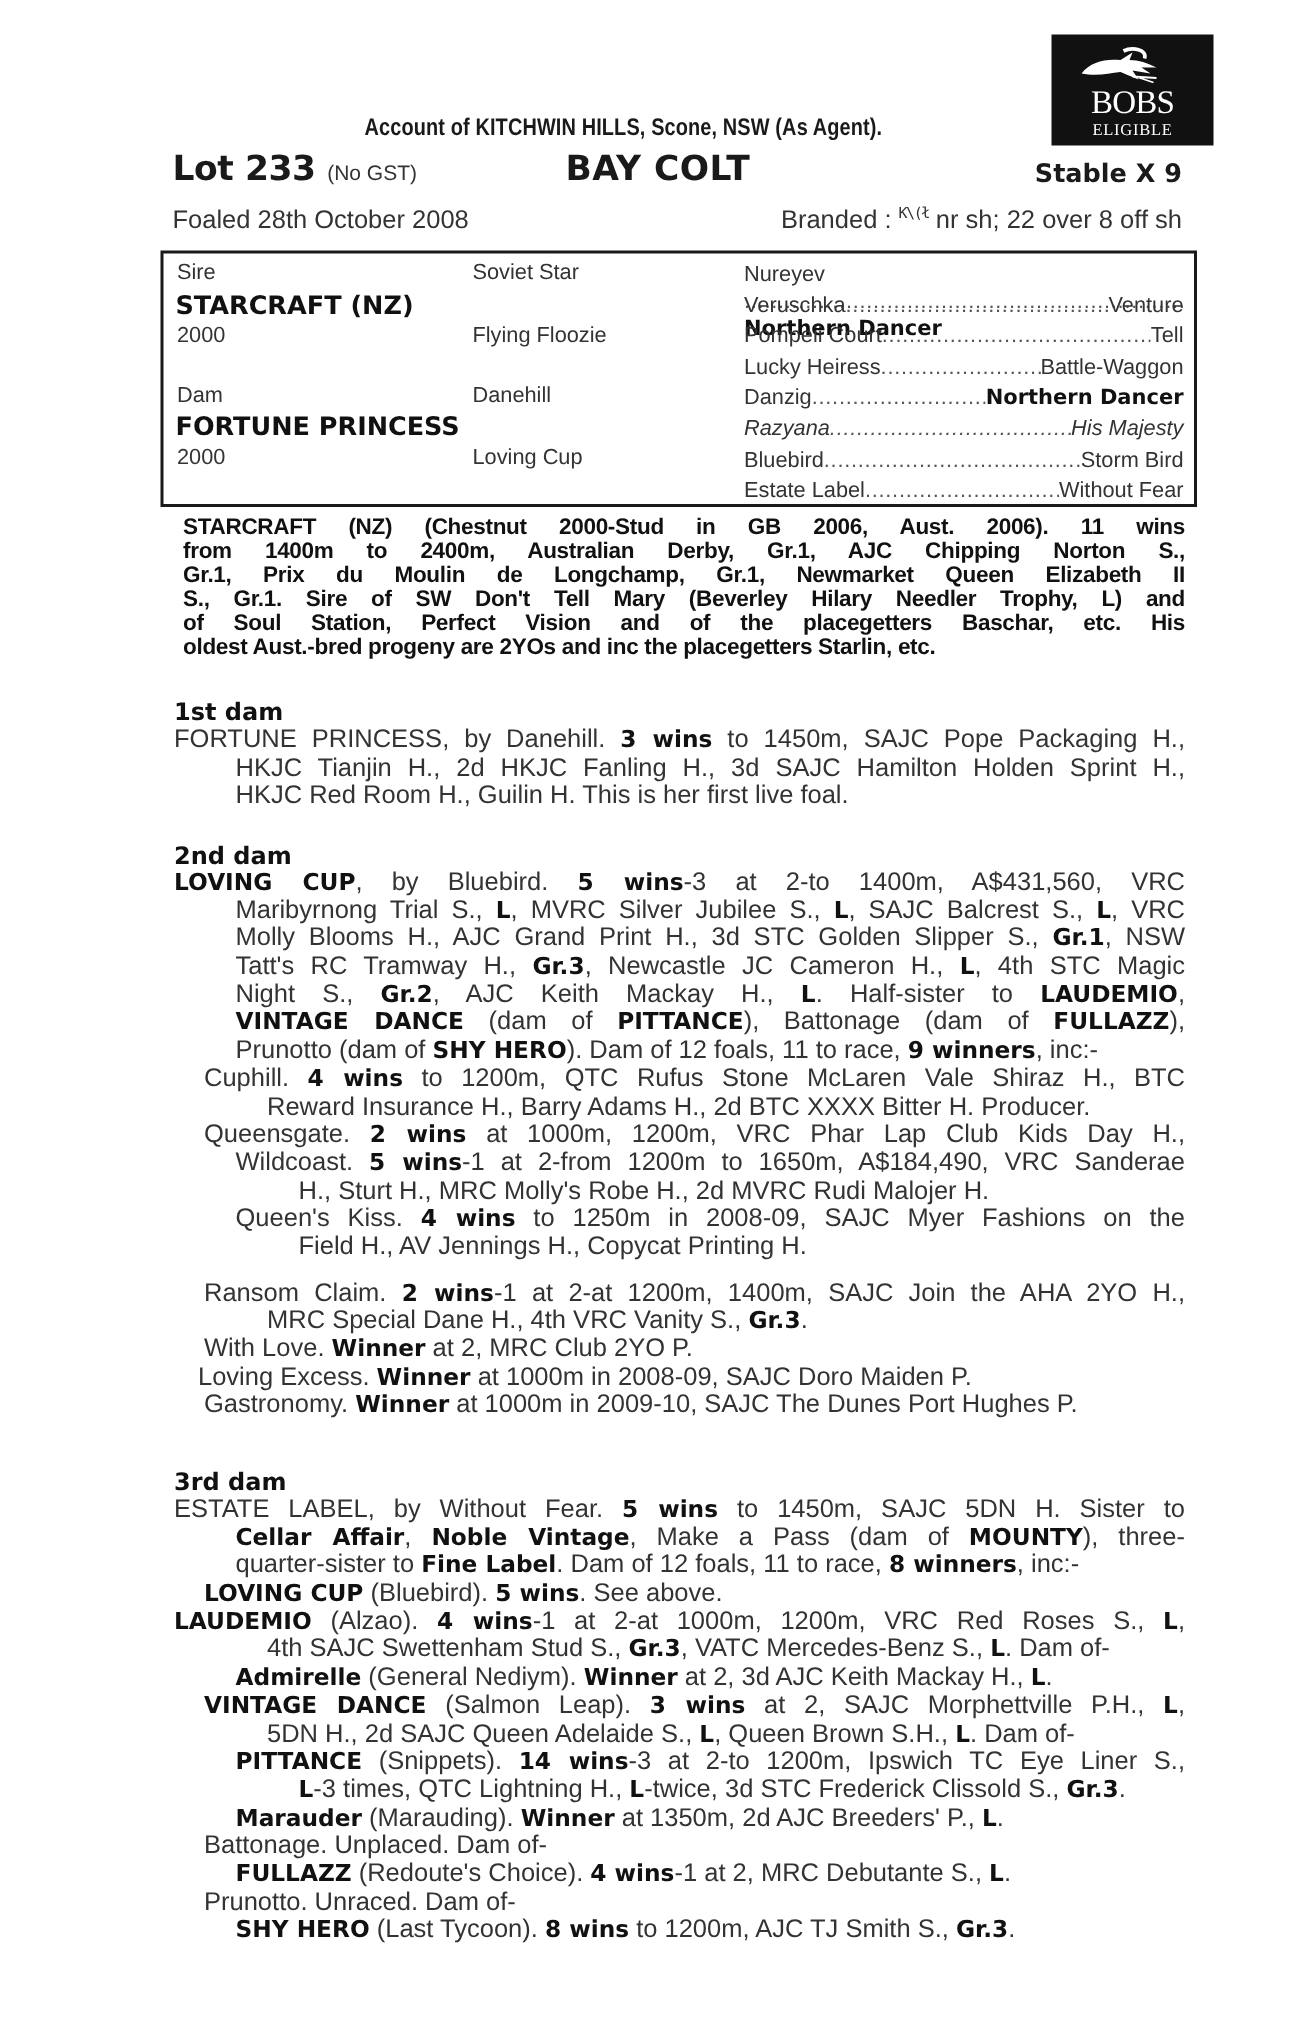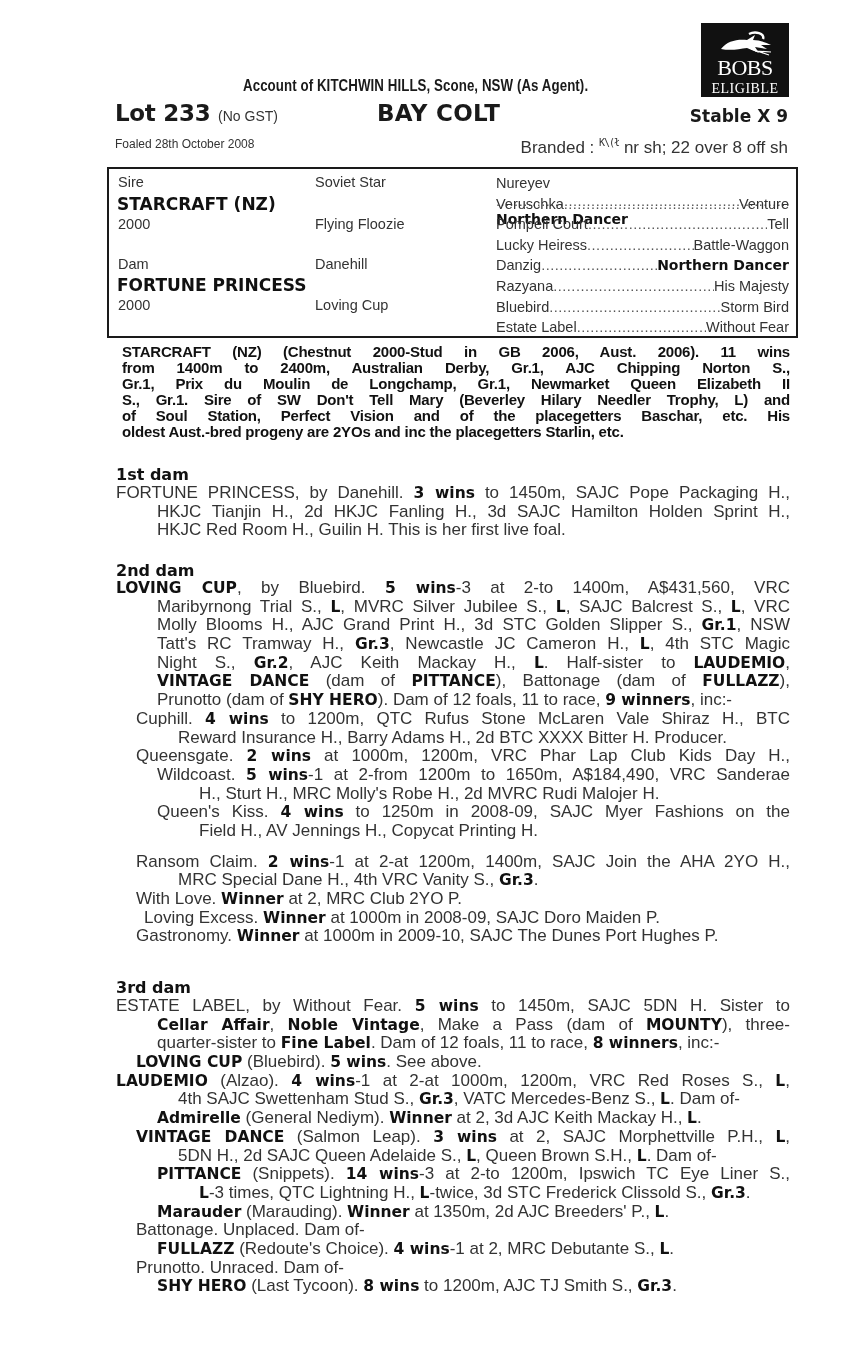--- a/index.html
+++ b/index.html
@@ -9,29 +9,29 @@
   .cond { font-family: "Liberation Sans", sans-serif; font-weight: bold; transform-origin: left top; }
   .heavy { font-family: "DejaVu Sans", sans-serif; font-weight: bold; }
   .light { font-family: "Liberation Sans", sans-serif; color: #333; }
 
   
   #account { left: 243px; top: 77px; font-size: 16px; transform: scaleX(0.83); transform-origin: left top; letter-spacing: 0.1px; }
   #lot { left: 115px; top: 100px; font-size: 23px; letter-spacing: -0.3px; }
   #lot .nogst { font-family: "Liberation Sans", sans-serif; font-weight: normal; font-size: 14px; color: #333; letter-spacing: 0; }
   #colt { left: 377px; top: 100px; font-size: 23px; letter-spacing: 0.3px; }
   #stable { right: 72px; top: 106px; font-size: 17px; }
-  #foaled { left: 115px; top: 137px; font-size: 12px; color: #333; }
+  #foaled { left: 115px; top: 137px; font-size: 17px; color: #333; }
   #branded { right: 72px; top: 137px; font-size: 17px; color: #333; }
   .brand-mark { display: inline-block; font-size: 10px; vertical-align: 7px; letter-spacing: -1px; font-family: "DejaVu Sans Mono", monospace; }
 
   
-  #logo { left: 701px; top: 23px; width: 88px; height: 74px; background: #111; color: #fff; text-align: center; }
+  #logo { left: 701px; top: 23px; width: 108px; height: 74px; background: #111; color: #fff; text-align: center; }
   #logo .horse { position: absolute; left: 14px; top: 8px; width: 60px; height: 26px; }
   #logo .bobs { position: absolute; left: 0; right: 0; top: 34px; font-family: "Liberation Serif", "DejaVu Serif", serif; font-size: 22px; letter-spacing: -0.5px; line-height: 22px; }
-  #logo .elig { position: absolute; left: 0; right: 0; top: 58px; font-family: "Liberation Serif", serif; font-size: 14px; letter-spacing: 0.5px; }
+  #logo .elig { position: absolute; left: 0; right: 0; top: 58px; font-family: "Liberation Serif", serif; font-size: 11px; letter-spacing: 0.5px; }
 
   
   #pedbox { left: 107px; top: 167px; width: 687px; height: 167px; border: 2px solid #1a1a1a; box-sizing: content-box; }
   .ped-cell { position: absolute; white-space: nowrap; font-size: 14.5px; color: #333; }
   .ped-name { position: absolute; white-space: nowrap; font-size: 17px; color: #111; }
   .g3 { position: absolute; left: 387px; width: 293px; display: flex; font-size: 14.5px; color: #333; line-height: 18px; }
   .g3 .nm { flex: 0 0 auto; }
   .g3 .dots { flex: 1 1 auto; overflow: hidden; white-space: nowrap; color: #555; letter-spacing: 0.5px; }
   .g3 .dots::after { content: "................................................................................................"; }
   .g3 .sire { flex: 0 0 auto; }
@@ -107,21 +107,21 @@
       <div class="g3" style="top: 66.8px;">
         <span class="nm">Lucky Heiress</span>
         <span class="dots"></span>
         <span class="sire">Battle-Waggon</span>
       </div>
       <div class="g3" style="top: 87.4px;">
         <span class="nm">Danzig</span>
         <span class="dots"></span>
         <span class="sire bold">Northern Dancer</span>
       </div>
-      <div class="g3" style="top: 108px;">
+      <div class="g3" style="top: 108px; font-style: italic;">
         <span class="nm">Razyana</span>
         <span class="dots"></span>
         <span class="sire">His Majesty</span>
       </div>
       <div class="g3" style="top: 128.6px;">
         <span class="nm">Bluebird</span>
         <span class="dots"></span>
         <span class="sire">Storm Bird</span>
       </div>
       <div class="g3" style="top: 149.2px;">
@@ -160,21 +160,21 @@
       <span class="ln j" style="margin-left: 20px;"><span>Cuphill. </span><span class="b">4 wins</span><span> to 1200m, QTC Rufus Stone McLaren Vale Shiraz H., BTC</span></span>
       <span class="ln" style="margin-left: 62px;"><span>Reward Insurance H., Barry Adams H., 2d BTC XXXX Bitter H. Producer.</span></span>
       <span class="ln j" style="margin-left: 20px;"><span>Queensgate. </span><span class="b">2 wins</span><span> at 1000m, 1200m, VRC Phar Lap Club Kids Day H.,</span></span>
       <span class="ln j" style="margin-left: 41px;"><span>Wildcoast. </span><span class="b">5 wins</span><span>-1 at 2-from 1200m to 1650m, A$184,490, VRC Sanderae</span></span>
       <span class="ln" style="margin-left: 83px;"><span>H., Sturt H., MRC Molly's Robe H., 2d MVRC Rudi Malojer H.</span></span>
       <span class="ln j" style="margin-left: 41px;"><span>Queen's Kiss. </span><span class="b">4 wins</span><span> to 1250m in 2008-09, SAJC Myer Fashions on the</span></span>
       <span class="ln" style="margin-left: 83px;"><span>Field H., AV Jennings H., Copycat Printing H.</span></span>
       <span class="ln j" style="margin-left: 20px; margin-top: 12px;"><span>Ransom Claim. </span><span class="b">2 wins</span><span>-1 at 2-at 1200m, 1400m, SAJC Join the AHA 2YO H.,</span></span>
       <span class="ln" style="margin-left: 62px;"><span>MRC Special Dane H., 4th VRC Vanity S., </span><span class="b">Gr.3</span><span>.</span></span>
       <span class="ln" style="margin-left: 20px;"><span>With Love. </span><span class="b">Winner</span><span> at 2, MRC Club 2YO P.</span></span>
-      <span class="ln" style="margin-left: 28px;"><span>Loving Excess. </span><span class="b">Winner</span><span> at 1000m in 2008-09, SAJC Doro Maiden P.</span></span>
+      <span class="ln" style="margin-left: 16px;"><span>Loving Excess. </span><span class="b">Winner</span><span> at 1000m in 2008-09, SAJC Doro Maiden P.</span></span>
       <span class="ln" style="margin-left: 20px;"><span>Gastronomy. </span><span class="b">Winner</span><span> at 1000m in 2009-10, SAJC The Dunes Port Hughes P.</span></span>
     </div>
     <div class="sec-head" style="top: 978px;">3rd dam</div>
     <div class="para" style="left: 116px; top: 997px; width: 674px;">
       <span class="ln j" style="margin-left: 0px;"><span>ESTATE LABEL, by Without Fear. </span><span class="b">5 wins</span><span> to 1450m, SAJC 5DN H. Sister to</span></span>
       <span class="ln j" style="margin-left: 41px;"><span class="b">Cellar Affair</span><span>, </span><span class="b">Noble Vintage</span><span>, Make a Pass (dam of </span><span class="b">MOUNTY</span><span>), three-</span></span>
       <span class="ln" style="margin-left: 41px;"><span>quarter-sister to </span><span class="b">Fine Label</span><span>. Dam of 12 foals, 11 to race, </span><span class="b">8 winners</span><span>, inc:-</span></span>
       <span class="ln" style="margin-left: 20px;"><span class="b">LOVING CUP</span><span> (Bluebird). </span><span class="b">5 wins</span><span>. See above.</span></span>
       <span class="ln j" style=""><span class="b">LAUDEMIO</span><span> (Alzao). </span><span class="b">4 wins</span><span>-1 at 2-at 1000m, 1200m, VRC Red Roses S., </span><span class="b">L</span><span>,</span></span>
       <span class="ln" style="margin-left: 62px;"><span>4th SAJC Swettenham Stud S., </span><span class="b">Gr.3</span><span>, VATC Mercedes-Benz S., </span><span class="b">L</span><span>. Dam of-</span></span>

